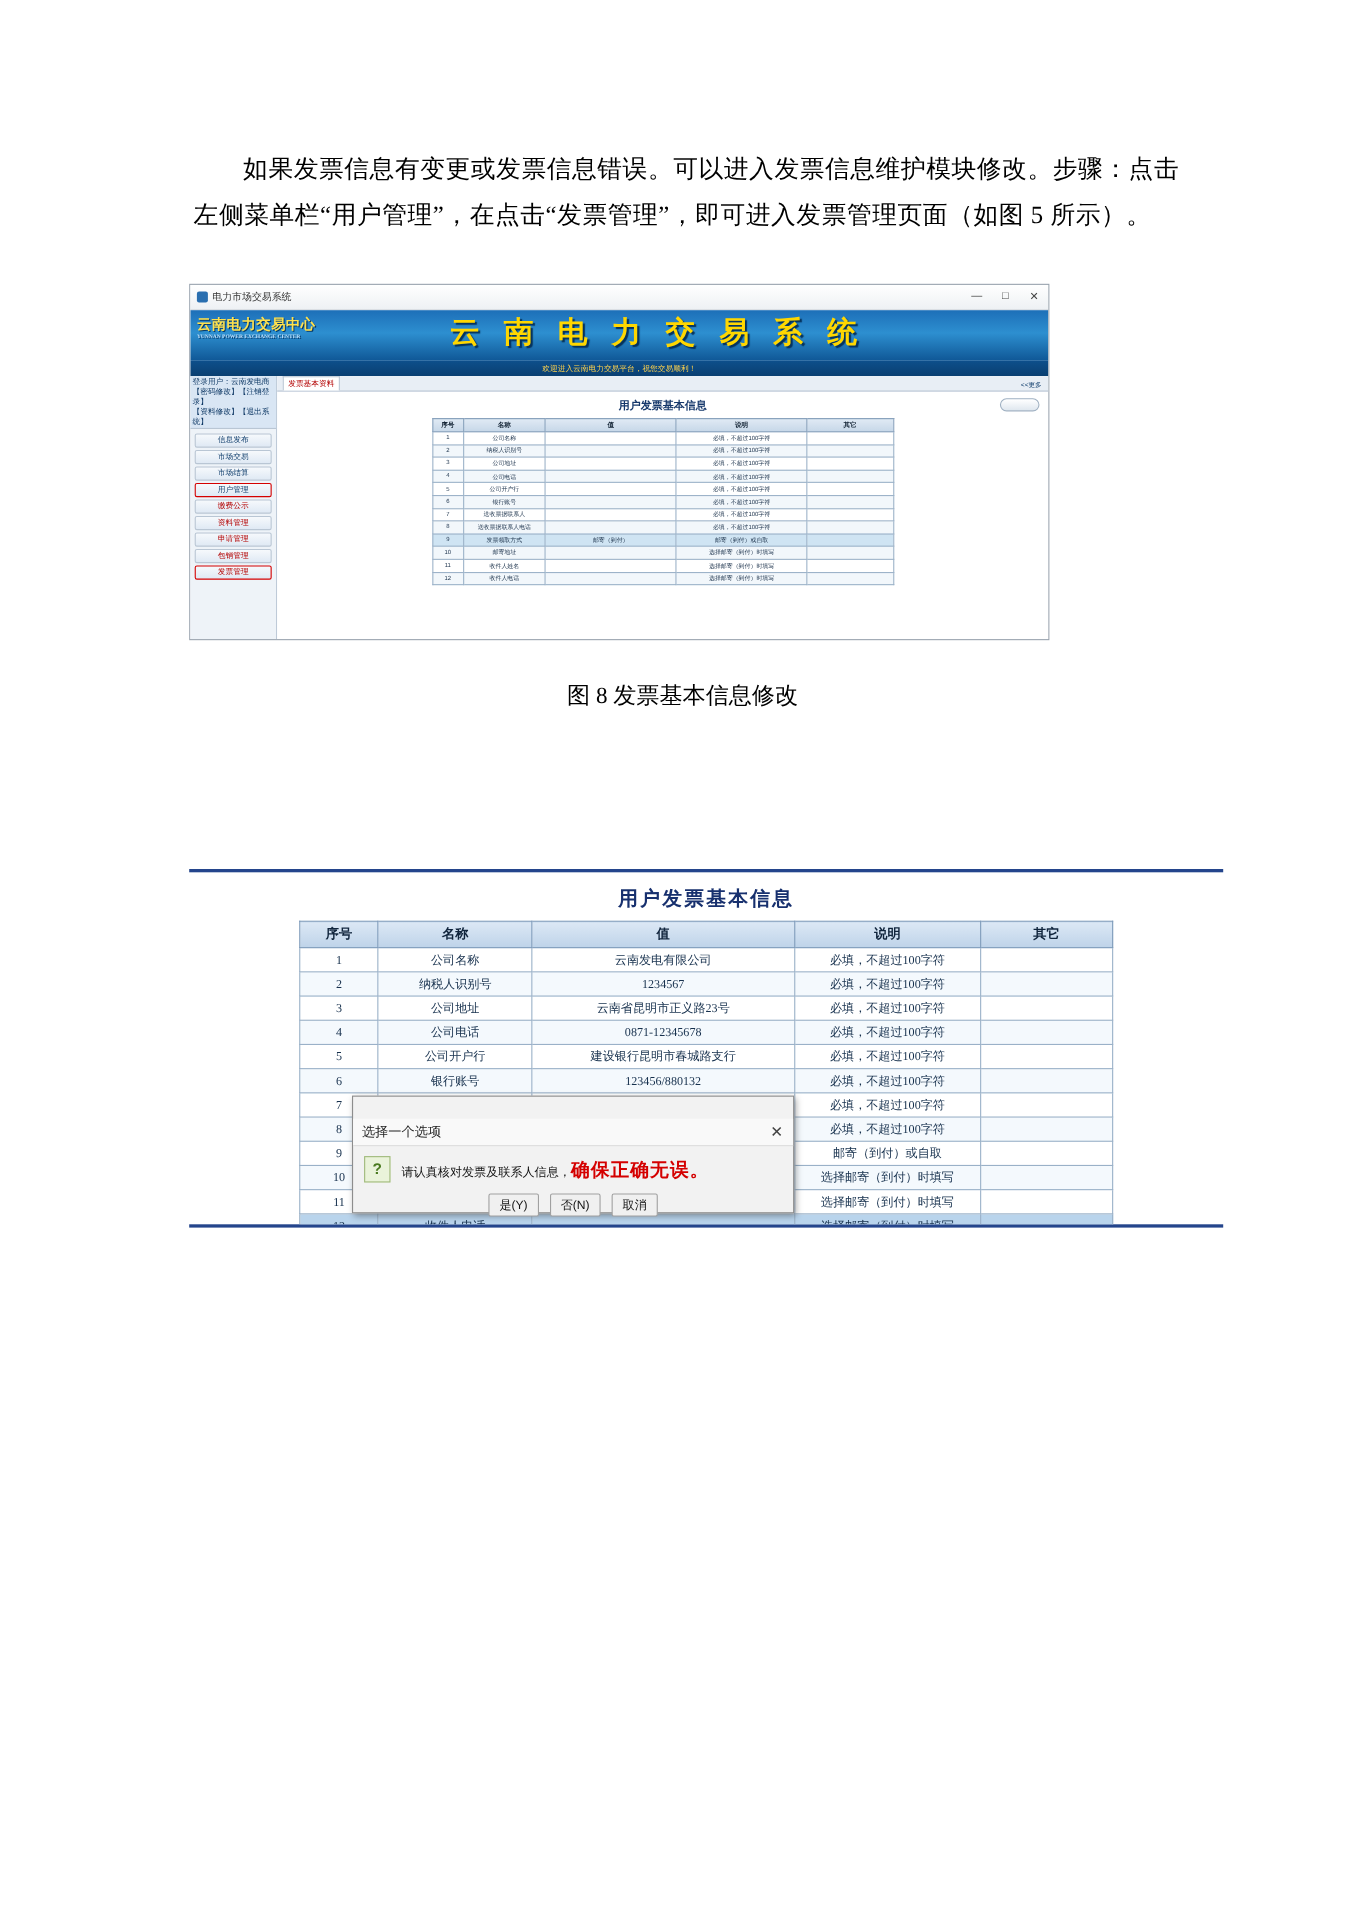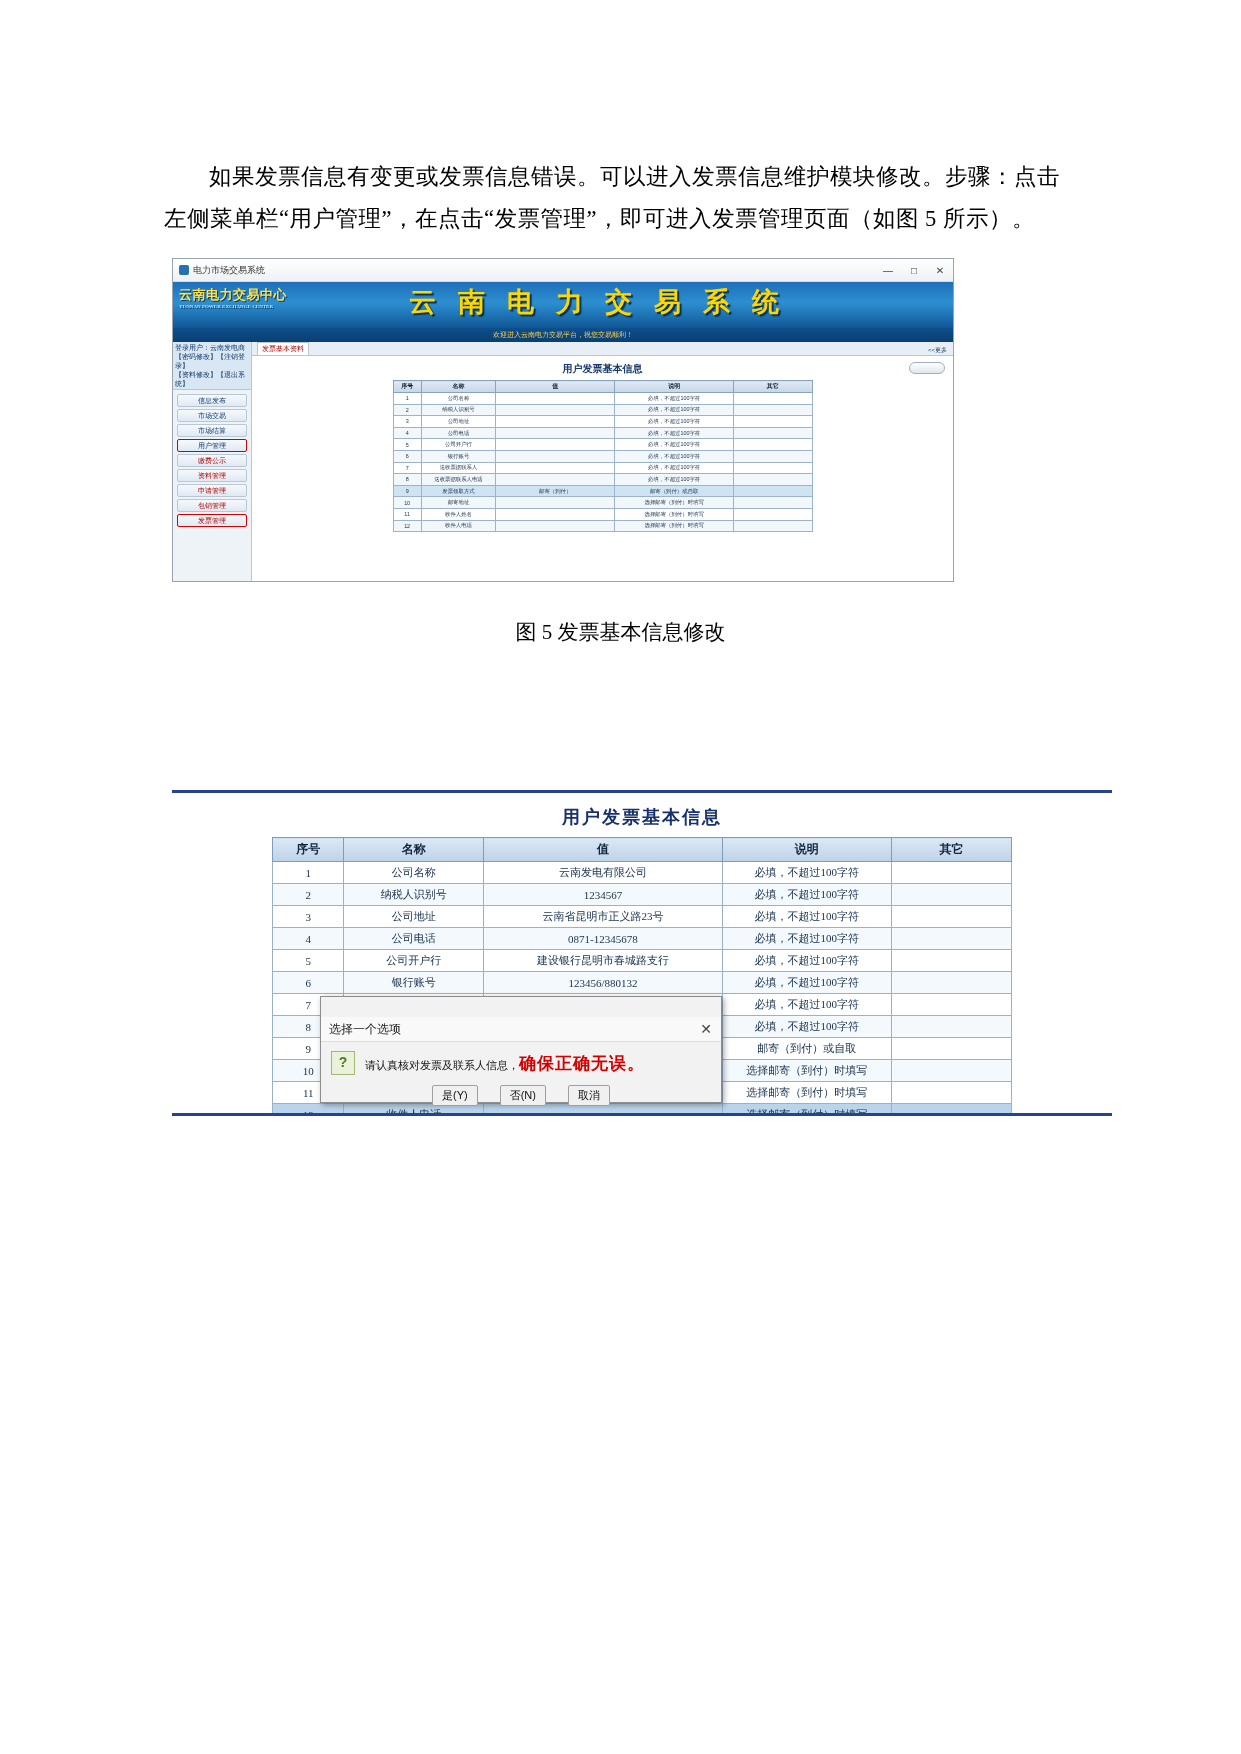--- a/index.html
+++ b/index.html
@@ -181,33 +181,33 @@
   .qicon{
     width:22px;height:22px;flex:none;background:#eaf3da;border:1px solid #9fb97b;
     color:#4a7a1f;font-weight:bold;font-size:14px;text-align:center;line-height:21px;
     margin-right:10px;
   }
   .dlg-msg{font-size:11px;color:#111;}
   .dlg-msg .red{
     color:#d40000;font-weight:bold;font-size:17px;
     font-family:"Liberation Serif", serif;letter-spacing:1px;
   }
-  .dlg-btns{display:flex;justify-content:center;gap:22px;margin-top:10px;}
+  .dlg-btns{display:flex;justify-content:center;gap:10px;margin-top:10px;}
   .dlg-btns button{
     font-family:"Liberation Sans", sans-serif;
     font-size:11px;padding:2px 9px;background:#f0f0f0;
     border:1px solid #a0a0a0;border-radius:2px;color:#111;
   }
 </style>
 </head>
 <body>
 
 <div class="page">
 
-  <div class="para" style="left:164px;top:133px;width:900px;margin-top:23px;">
+  <div class="para" style="left:176px;top:133px;width:900px;">
     <p class="indent">如果发票信息有变更或发票信息错误。可以进入发票信息维护模块修改。步骤：点击左侧菜单栏“用户管理”，在点击“发票管理”，即可进入发票管理页面（如图 5 所示）。</p>
   </div>
 
   <div class="fig5">
 
     <div class="win-title">
       <span class="ico"></span>
       <span>电力市场交易系统</span>
       <span class="win-btns">
         <span>—</span>
@@ -349,21 +349,21 @@
               <td class="c3"></td>
               <td class="c4">选择邮寄（到付）时填写</td>
               <td class="c5"></td>
             </tr>
           </tbody>
         </table>
       </div>
     </div>
   </div>
 
-  <div class="cap" style="left:0;top:618px;">图 5  发票基本信息修改</div>
+  <div class="cap" style="left:0;top:618px;">图 8  发票基本信息修改</div>
 
 
   <div class="fig6">
     <div class="f6title">用户发票基本信息</div>
 
     <table class="t6">
       <thead>
         <tr>
           <th>序号</th>
           <th>名称</th>

